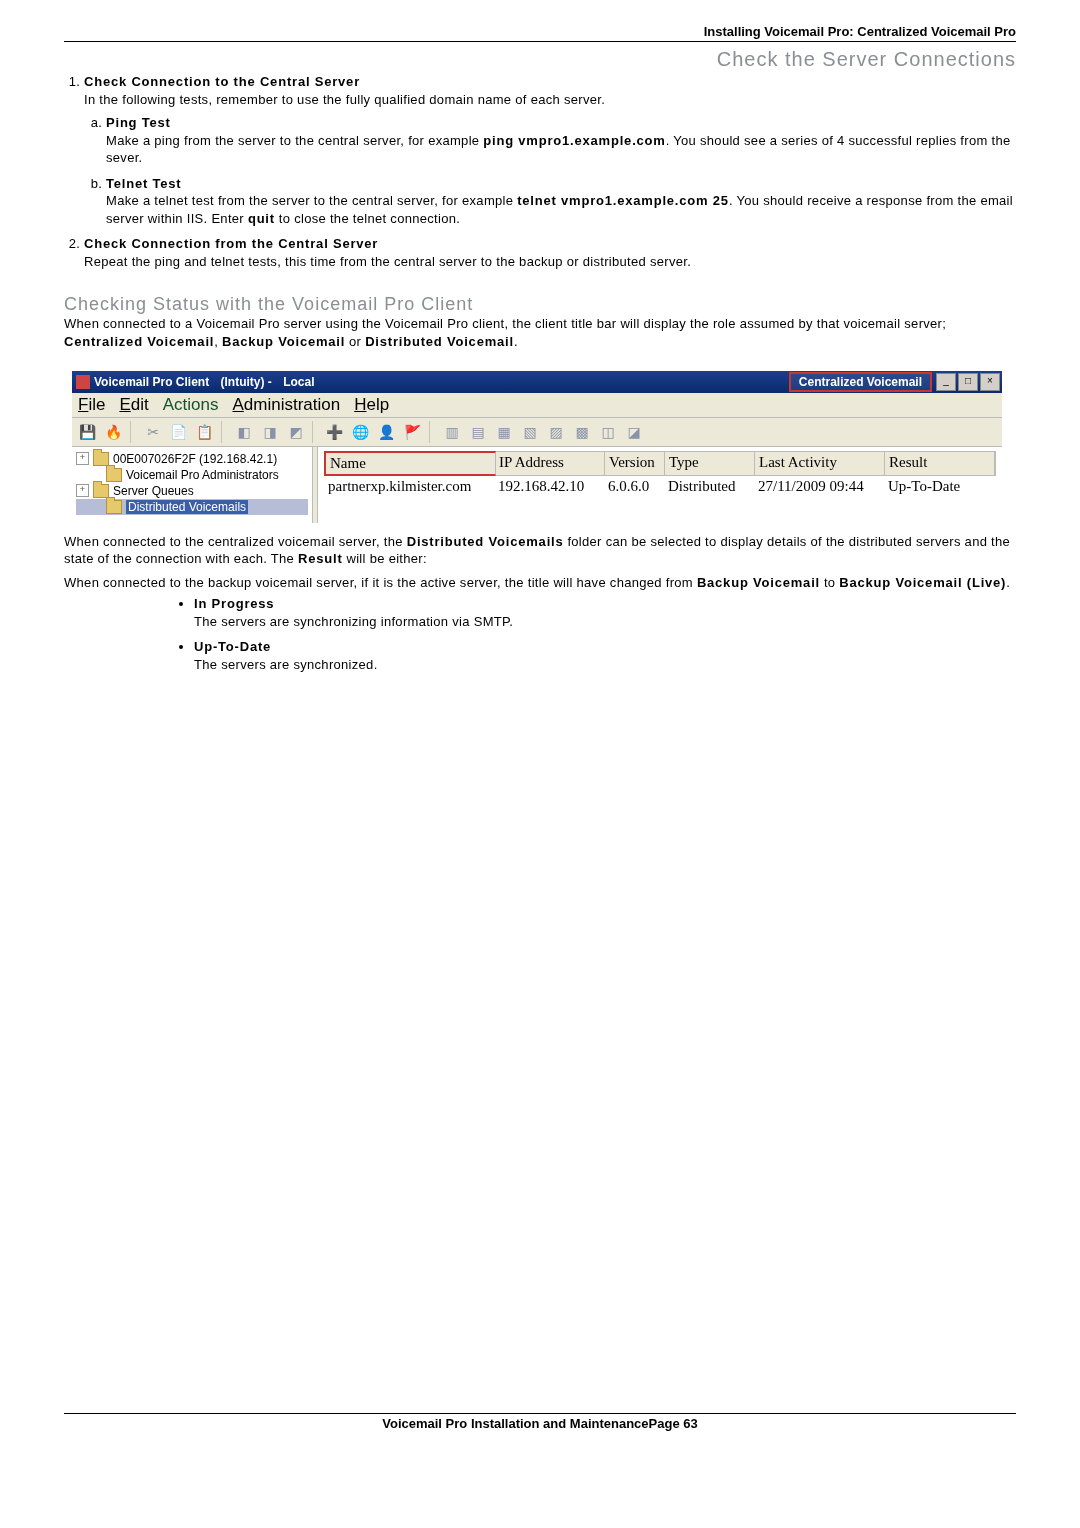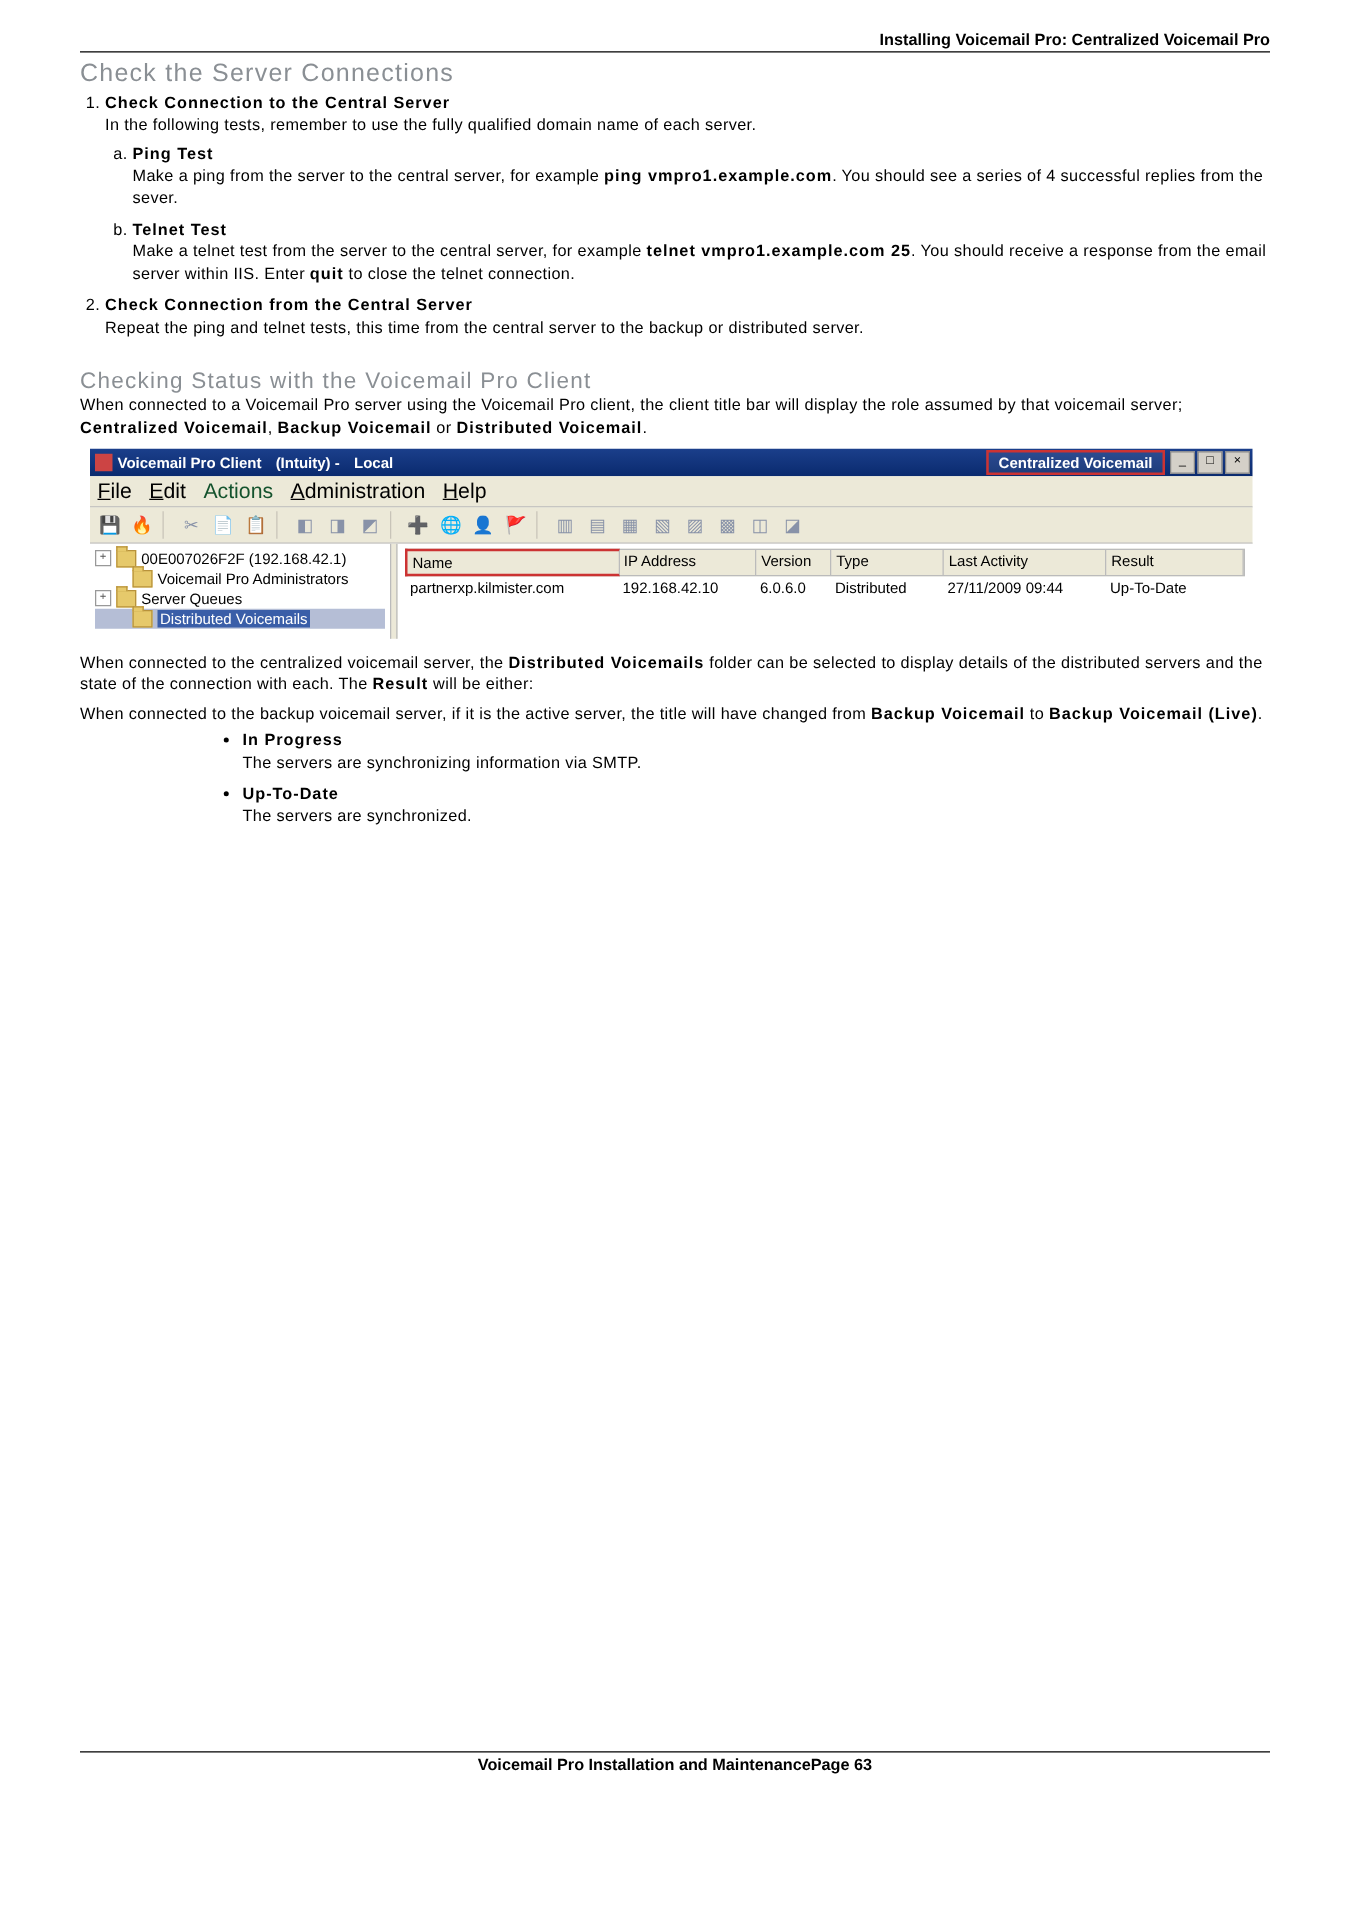--- a/index.html
+++ b/index.html
@@ -21,33 +21,33 @@
     text-align: right;
     font-weight: bold;
     font-size: 13px;
     padding-bottom: 2px;
   }
   .section-h {
     color: #8a8f94;
     font-family: Arial, sans-serif;
     letter-spacing: 1px;
   }
-  h2.section-h { font-size: 20px; margin: 6px 0 2px 0; font-weight: normal; }
+  h2.section-h { font-size: 20px; margin: 6px 0 2px 0; font-weight: normal; text-align: right; }
   h3.section-h { font-size: 18px; margin: 24px 0 0 0; font-weight: normal;}
   .body-text { line-height: 1.35; letter-spacing: 0.3px; }
   ol.main { margin: 0 0 0 20px; padding:0; }
   ol.main > li::marker { letter-spacing: 0.3px; }
   ol.sub  { list-style: lower-alpha; margin: 6px 0 6px 22px; padding:0;}
   ol.main > li { margin-bottom: 6px; }
   ol.sub  > li { margin-bottom: 8px; }
   .bold { font-weight: bold; letter-spacing: 0.8px;}
   ul.bullets { margin: 4px 0 0 130px; padding:0; }
   ul.bullets li { margin-bottom:8px; }
   .screenshot {
-    margin: 8px 0 10px 8px;
+    margin: 20px 0 10px 8px;
     width: 930px;
   }
   .titlebar {
     background: linear-gradient(#1b3f8b, #0a2a6e);
     color: #fff;
     display:flex;
     align-items:center;
     font-size:12px;
     height:22px;
     padding:0 2px 0 4px;
@@ -126,22 +126,22 @@
   .folder::after{
     content:""; position:absolute; left:-1px; top:-4px;
     width:7px;height:3px; background:#e6c96b; border:1px solid #b8923b;border-bottom:none;
   }
   .divider-v {
     width:4px; background:#ece9d8; border-left:1px solid #bbb; border-right:1px solid #bbb;
   }
   .listpane {
     flex:1;
     padding:4px 6px 10px 6px;
-    font-size:12px;
-    font-family: Liberation Sans, sans-serif;
+    font-size:15px;
+    font-family: Liberation Serif, serif;
   }
   .lh {
     display:grid;
     grid-template-columns: 170px 110px 60px 90px 130px 110px;
     background:#ece9d8;
     border:1px solid #bbb;
   }
   .lh div { padding:2px 4px; border-right:1px solid #bbb; }
   .lr {
     display:grid;

